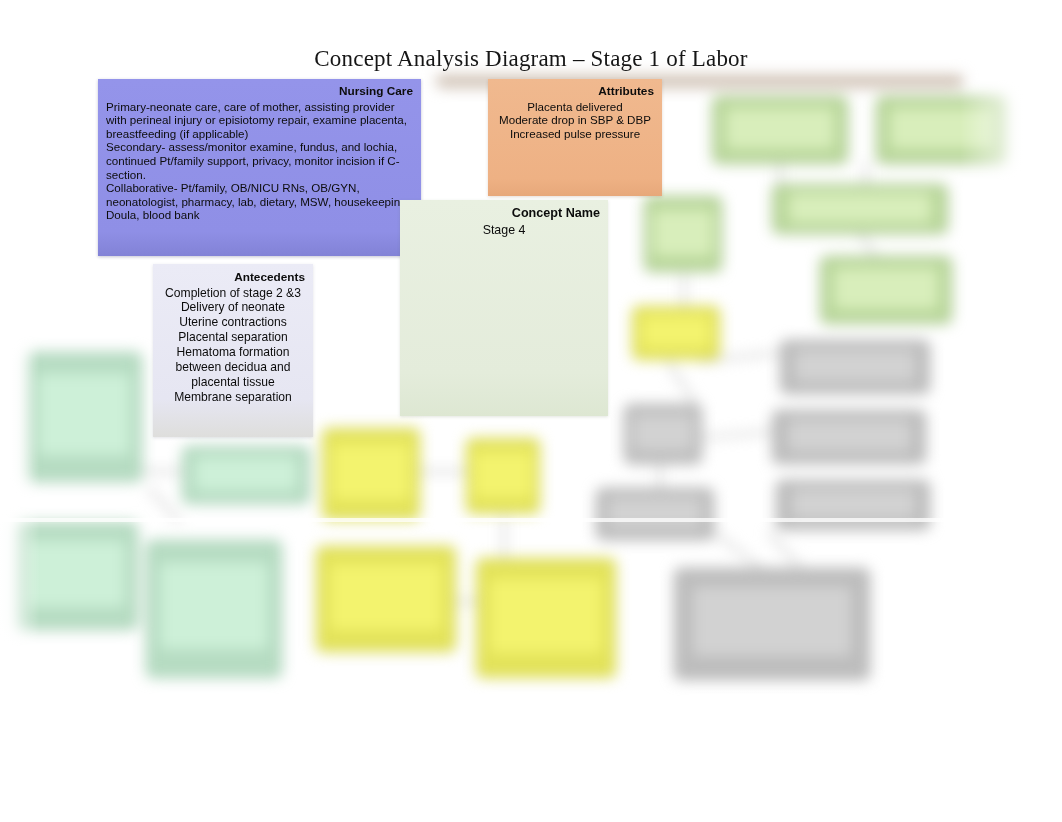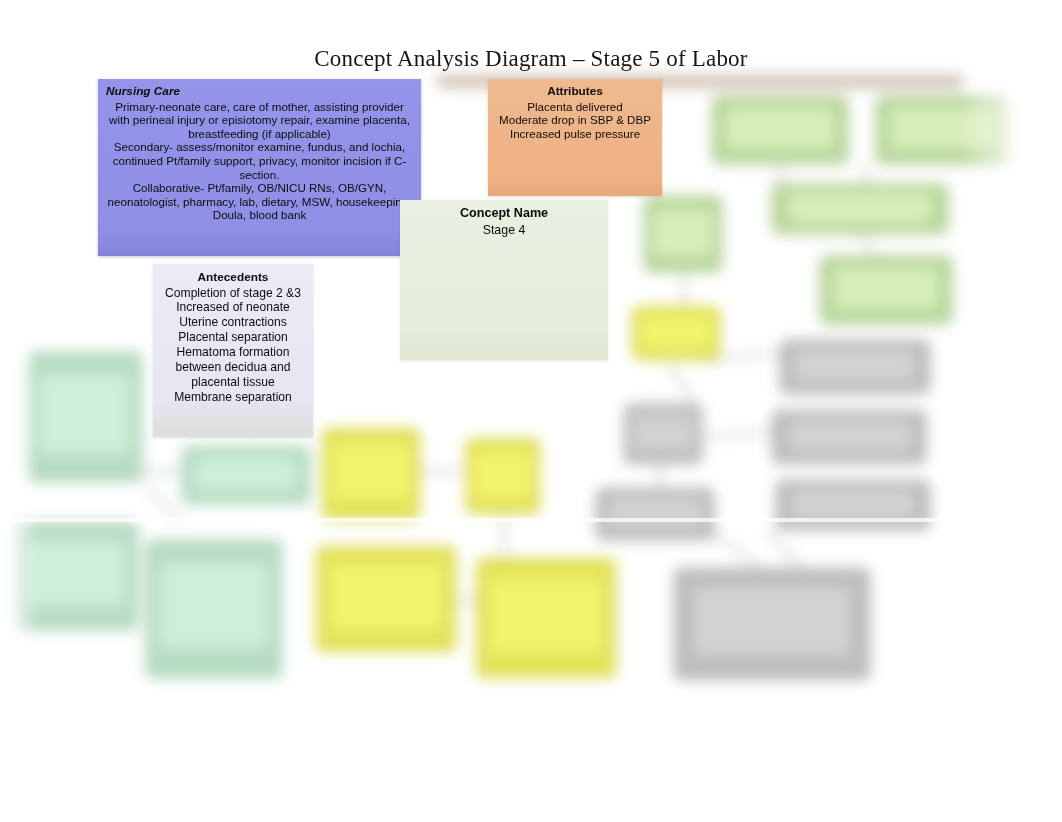--- a/index.html
+++ b/index.html
@@ -84,61 +84,61 @@
     position: absolute;
     box-sizing: border-box;
     z-index: 20;
     padding: 6px 8px 8px 8px;
     font-size: 11.6px;
     line-height: 1.17;
     color: #0c0c0c;
   }
   .node .hdr {
     font-weight: bold;
-    text-align: center;
+    text-align: right;
     display: block;
     margin-bottom: 1px;
     font-size: 11.8px;
   }
   .node p {
     margin: 0;
   }
 
   
   #nursing-care {
     left: 98px;
     top: 79px;
     width: 323px;
     height: 177px;
     background: #8c8ce8;
     background: linear-gradient(180deg,#9494ea 0%, #8f8fe6 86%, #8282d6 100%);
     text-align: left;
     box-shadow: 0 1px 3px rgba(60,60,110,0.30);
   }
-  #nursing-care .hdr { text-align: left; font-style: italic; }
-  #nursing-care p { text-align: center; }
+  #nursing-care .hdr { text-align: right; }
+  #nursing-care p { text-align: left; }
 
   
   #attributes {
     left: 488px;
     top: 79px;
     width: 174px;
     height: 117px;
     background: #efb388;
     background: linear-gradient(180deg,#f0b98f 0%, #eeb184 85%, #e7a87a 100%);
     text-align: center;
     box-shadow: 0 1px 3px rgba(130,90,60,0.22);
   }
 
   
   #concept-name {
     left: 400px;
     top: 200px;
     width: 208px;
-    height: 160px;
+    height: 216px;
     background: #e5eddc;
     background: linear-gradient(180deg,#e9f0e1 0%, #e4ecdb 80%, #dde7d2 100%);
     text-align: center;
     font-size: 12.4px;
     line-height: 1.26;
     box-shadow: 0 1px 3px rgba(90,110,80,0.18);
   }
   #concept-name .hdr { font-size: 12.6px; }
 
   
@@ -255,21 +255,21 @@
         <div class="inner"></div>
       </div>
     </div>
 
   <div class="haze" id="haze-top"></div>
   <div class="haze" id="haze-left"></div>
   <div class="haze" id="haze-right"></div>
   <div class="haze" id="haze-bottom"></div>
   <div class="haze" id="haze-line-1"></div>
 
-  <div class="doc-title">Concept Analysis Diagram – Stage 5 of Labor</div>
+  <div class="doc-title">Concept Analysis Diagram – Stage 1 of Labor</div>
 
   <div class="node" id="nursing-care">
     <span class="hdr">Nursing Care</span>
     <p>Primary-neonate care, care of mother, assisting provider with perineal injury or episiotomy repair, examine placenta, breastfeeding (if applicable)</p>
     <p>Secondary- assess/monitor examine, fundus, and lochia, continued Pt/family support, privacy, monitor incision if C-section.</p>
     <p>Collaborative- Pt/family, OB/NICU RNs, OB/GYN, neonatologist, pharmacy, lab, dietary, MSW, housekeeping, Doula, blood bank</p>
   </div>
 
   <div class="node" id="attributes">
     <span class="hdr">Attributes</span>
@@ -279,20 +279,20 @@
   </div>
 
   <div class="node" id="concept-name">
     <span class="hdr">Concept Name</span>
     <p>Stage 4</p>
   </div>
 
   <div class="node" id="antecedents">
     <span class="hdr">Antecedents</span>
     <p>Completion of stage 2 &amp;3</p>
-    <p>Increased of neonate</p>
+    <p>Delivery of neonate</p>
     <p>Uterine contractions</p>
     <p>Placental separation</p>
     <p>Hematoma formation between decidua and placental tissue</p>
     <p>Membrane separation</p>
   </div>
 
 </div>
 
 </body></html>

